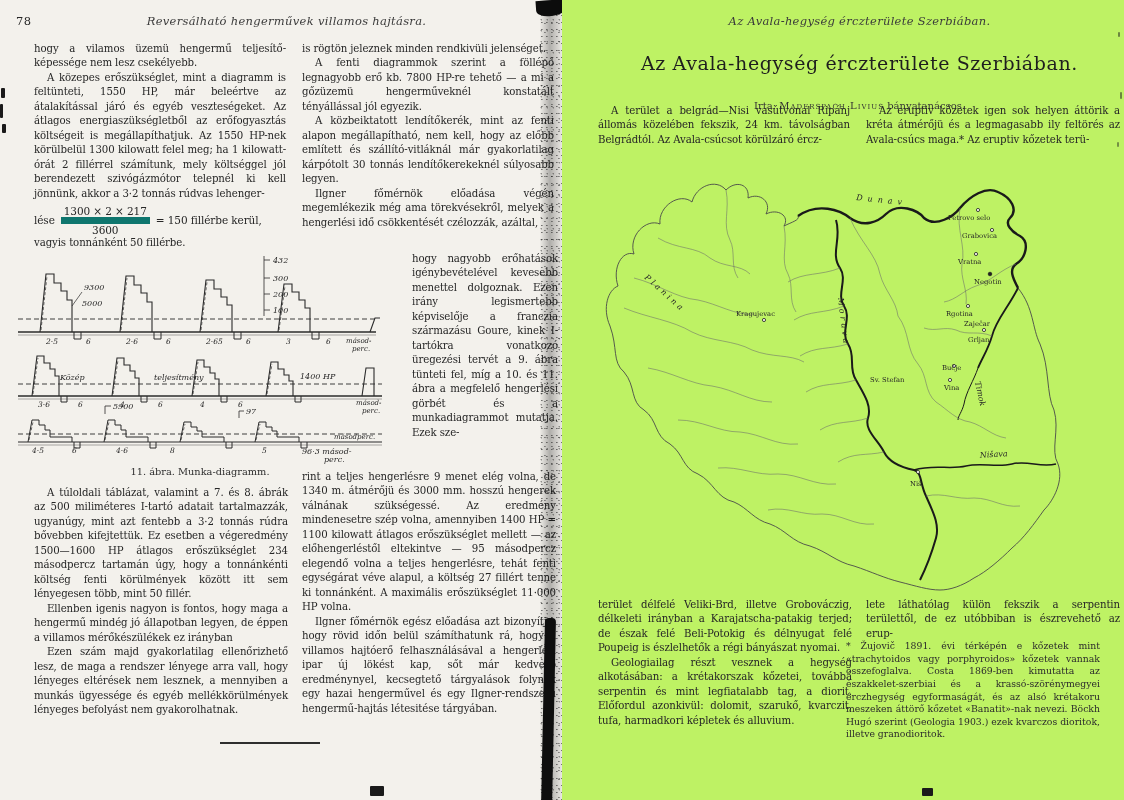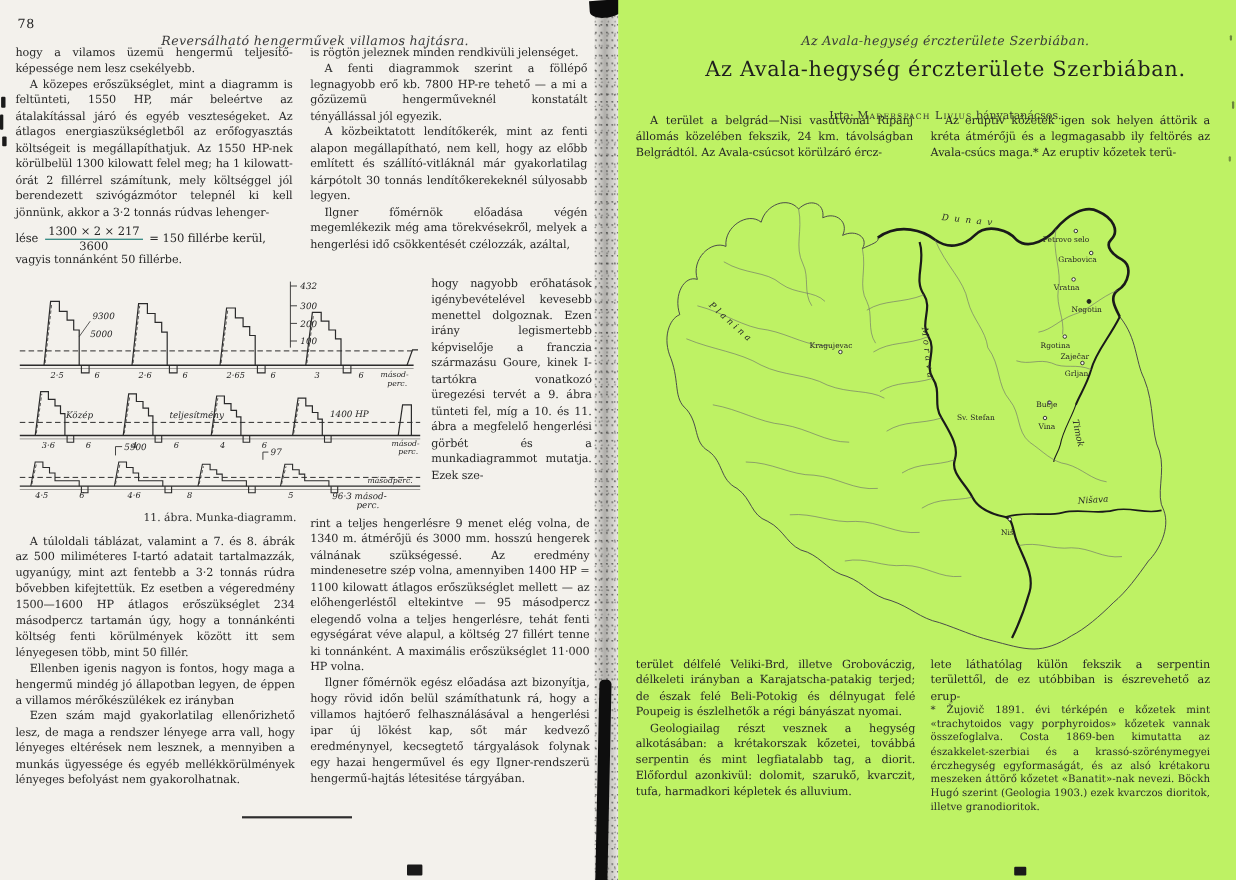--- a/index.html
+++ b/index.html
@@ -8,28 +8,28 @@
     background:#f8f6f2;
     font-family:"DejaVu Serif","Liberation Serif",serif;
     color:#262626;
   }
   .page{position:absolute;top:0;height:800px;background:#f3f1ec;overflow:hidden;padding-left:33px;}
   #page-left{left:0;width:540px;}
   #page-right{left:562px;width:562px;background:#bef264;text-decoration:underline;}
   .pageno{position:absolute;top:14px;font-size:11.5px;letter-spacing:.5px;}
   .runtitle{
     position:absolute;top:14px;left:55px;right:55px;text-align:center;
-    font-style:italic;font-size:11.5px;color:#3a3a3a;letter-spacing:.3px;margin-top:16px;
+    font-style:italic;font-size:11.5px;color:#3a3a3a;letter-spacing:.3px;
   }
-  .tblock{position:absolute;text-align:justify;font-size:10.2px;line-height:1.42;letter-spacing:-0.1px;}
+  .tblock{position:absolute;text-align:justify;font-size:10.2px;line-height:1.42;letter-spacing:-0.1px;margin-left:20px;}
   .tblock p{margin:0;text-indent:13px;}
   .tblock p.noind{text-indent:0;}
   .formula{margin-top:4px;font-size:10.5px;display:flex;align-items:center;gap:6px;}
   .frac{display:inline-block;text-align:center;vertical-align:middle;line-height:1.15;}
-  .frac .num{display:block;border-bottom:1px solid #0f766e;padding:0 3px;}
+  .frac .num{display:block;border-bottom:7px solid #0f766e;padding:0 3px;}
   .frac .den{display:block;}
   .figcaption{position:absolute;text-align:center;font-size:9.8px;color:#2e2e2e;}
   .endrule{position:absolute;height:2px;background:#2e2e2e;}
   .title{
     position:absolute;text-align:center;font-size:19px;letter-spacing:.6px;color:#1e1e1e;
   }
   .byline{position:absolute;text-align:center;font-size:10px;color:#333;}
   .byline .sc{font-variant:small-caps;letter-spacing:1px;}
   .footnote{position:absolute;text-align:justify;font-size:9.3px;line-height:1.36;color:#2b2b2b;}
   

